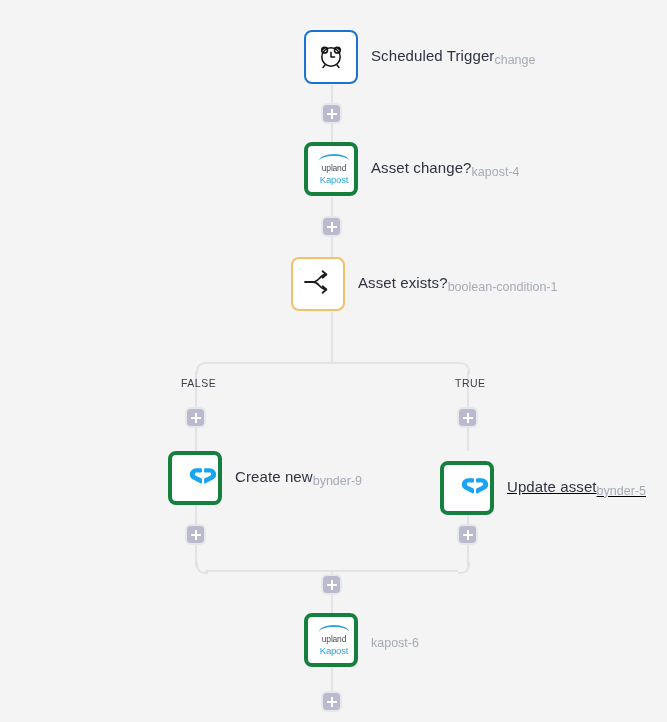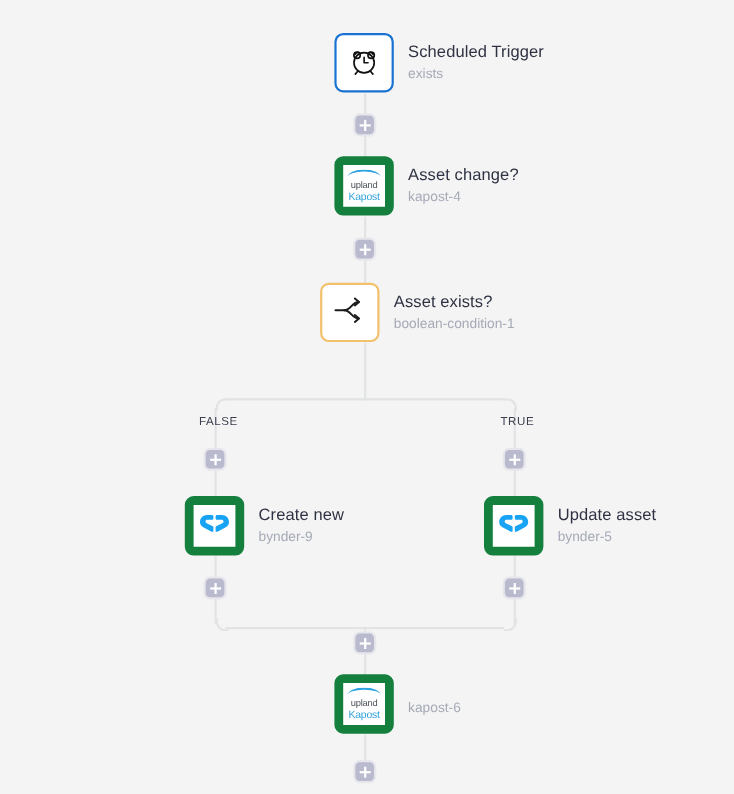--- a/index.html
+++ b/index.html
@@ -72,27 +72,27 @@
     background: #ffffff;
     border-radius: 8px;
     display: flex;
     align-items: center;
     justify-content: center;
     box-sizing: border-box;
     cursor: pointer;
     flex: 0 0 auto;
   }
   .bd-blue   { border: 2px solid #1a73d2; }
-  .bd-green  { border: 8px solid #15803d; }
+  .bd-green  { border: 4px solid #15803d; justify-content: flex-end; }
   .bd-amber  { border: 2px solid #f3c06b; }
 
   .node-labels {
     margin-left: 13px;
     display: flex;
-    flex-direction: column;
+    flex-direction: row;
     justify-content: center;
     line-height: 1;
   }
   .node-title {
     font-size: 15px;
     color: #2f3242;
     letter-spacing: 0.1px;
     white-space: nowrap;
   }
   .node-sub {
@@ -197,21 +197,21 @@
           <path d="M24.4 10.6 a3.4 3.4 0 0 0 -4.3 -1.6" stroke="#111111" stroke-width="1.5" stroke-linecap="round"></path>
           <circle cx="9.6" cy="11.2" r="2.9" stroke="#111111" stroke-width="1.5"></circle>
           <circle cx="22.4" cy="11.2" r="2.9" stroke="#111111" stroke-width="1.5"></circle>
           <path d="M10 26 L8 28.4" stroke="#111111" stroke-width="1.5" stroke-linecap="round"></path>
           <path d="M22 26 L24 28.4" stroke="#111111" stroke-width="1.5" stroke-linecap="round"></path>
         </svg>
       </span>
     </div>
     <div class="node-labels">
       <div class="node-title">Scheduled Trigger</div>
-      <div class="node-sub">exists</div>
+      <div class="node-sub">change</div>
     </div>
   </div>
 
   <div class="node" style="left:304px; top:142px;">
     <div class="node-box bd-green">
       <span class="kapost">
         <span class="kapost-arc"></span>
         <span class="kapost-upland">upland</span>
         <span class="kapost-name">Kapost</span>
       </span>
@@ -248,21 +248,21 @@
           <path d="M21.6 5.2 C25.6 5.2 28.2 8.2 28.2 11.6 C28.2 14.0 26.9 15.6 24.8 16.6 L17.6 20.3 C16.7 20.8 16.0 20.4 16.0 19.4 L16.0 16.6 C16.0 15.9 16.3 15.5 17.0 15.2 L22.1 12.7 C22.9 12.3 23.2 11.9 23.2 11.2 C23.2 10.2 22.4 9.6 21.4 9.6 L17.4 9.6 C16.6 9.6 16.0 9.1 16.0 8.3 L16.0 6.5 C16.0 5.7 16.6 5.2 17.4 5.2 Z" fill="#19a3f5"></path>
         </svg>
       </span>
     </div>
     <div class="node-labels">
       <div class="node-title">Create new</div>
       <div class="node-sub">bynder-9</div>
     </div>
   </div>
 
-  <div class="node" style="left:440px; top:451px;">
+  <div class="node" style="left:440px; top:461px;text-decoration:underline;">
     <div class="node-box bd-green">
       <span>
         <svg width="30" height="26" viewBox="0 0 30 26" fill="none">
           <path d="M8.4 5.2 C4.4 5.2 1.8 8.2 1.8 11.6 C1.8 14.0 3.1 15.6 5.2 16.6 L12.4 20.3 C13.3 20.8 14.0 20.4 14.0 19.4 L14.0 16.6 C14.0 15.9 13.7 15.5 13.0 15.2 L7.9 12.7 C7.1 12.3 6.8 11.9 6.8 11.2 C6.8 10.2 7.6 9.6 8.6 9.6 L12.6 9.6 C13.4 9.6 14.0 9.1 14.0 8.3 L14.0 6.5 C14.0 5.7 13.4 5.2 12.6 5.2 Z" fill="#19a3f5"></path>
           <path d="M21.6 5.2 C25.6 5.2 28.2 8.2 28.2 11.6 C28.2 14.0 26.9 15.6 24.8 16.6 L17.6 20.3 C16.7 20.8 16.0 20.4 16.0 19.4 L16.0 16.6 C16.0 15.9 16.3 15.5 17.0 15.2 L22.1 12.7 C22.9 12.3 23.2 11.9 23.2 11.2 C23.2 10.2 22.4 9.6 21.4 9.6 L17.4 9.6 C16.6 9.6 16.0 9.1 16.0 8.3 L16.0 6.5 C16.0 5.7 16.6 5.2 17.4 5.2 Z" fill="#19a3f5"></path>
         </svg>
       </span>
     </div>
     <div class="node-labels">
       <div class="node-title">Update asset</div>

